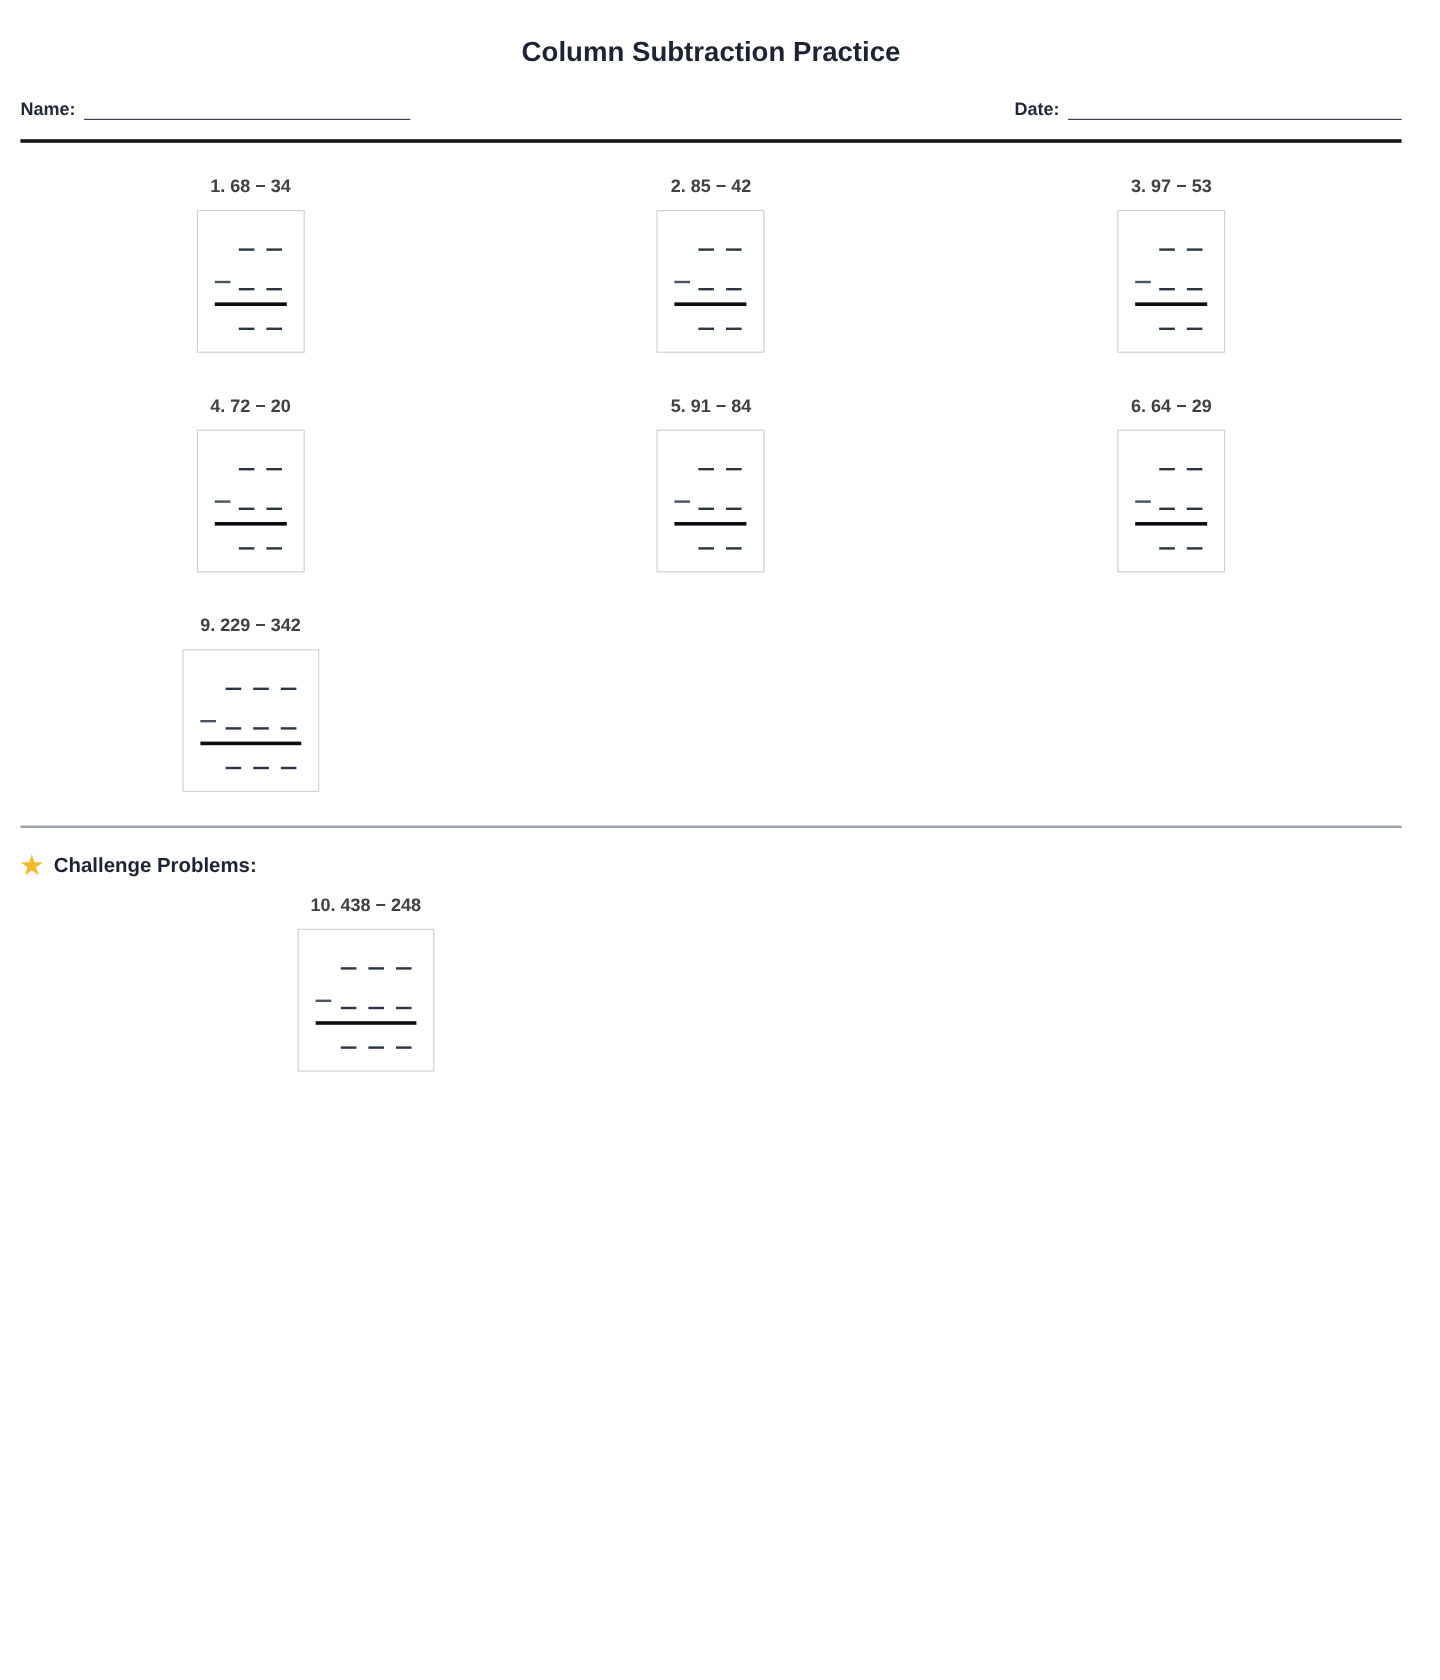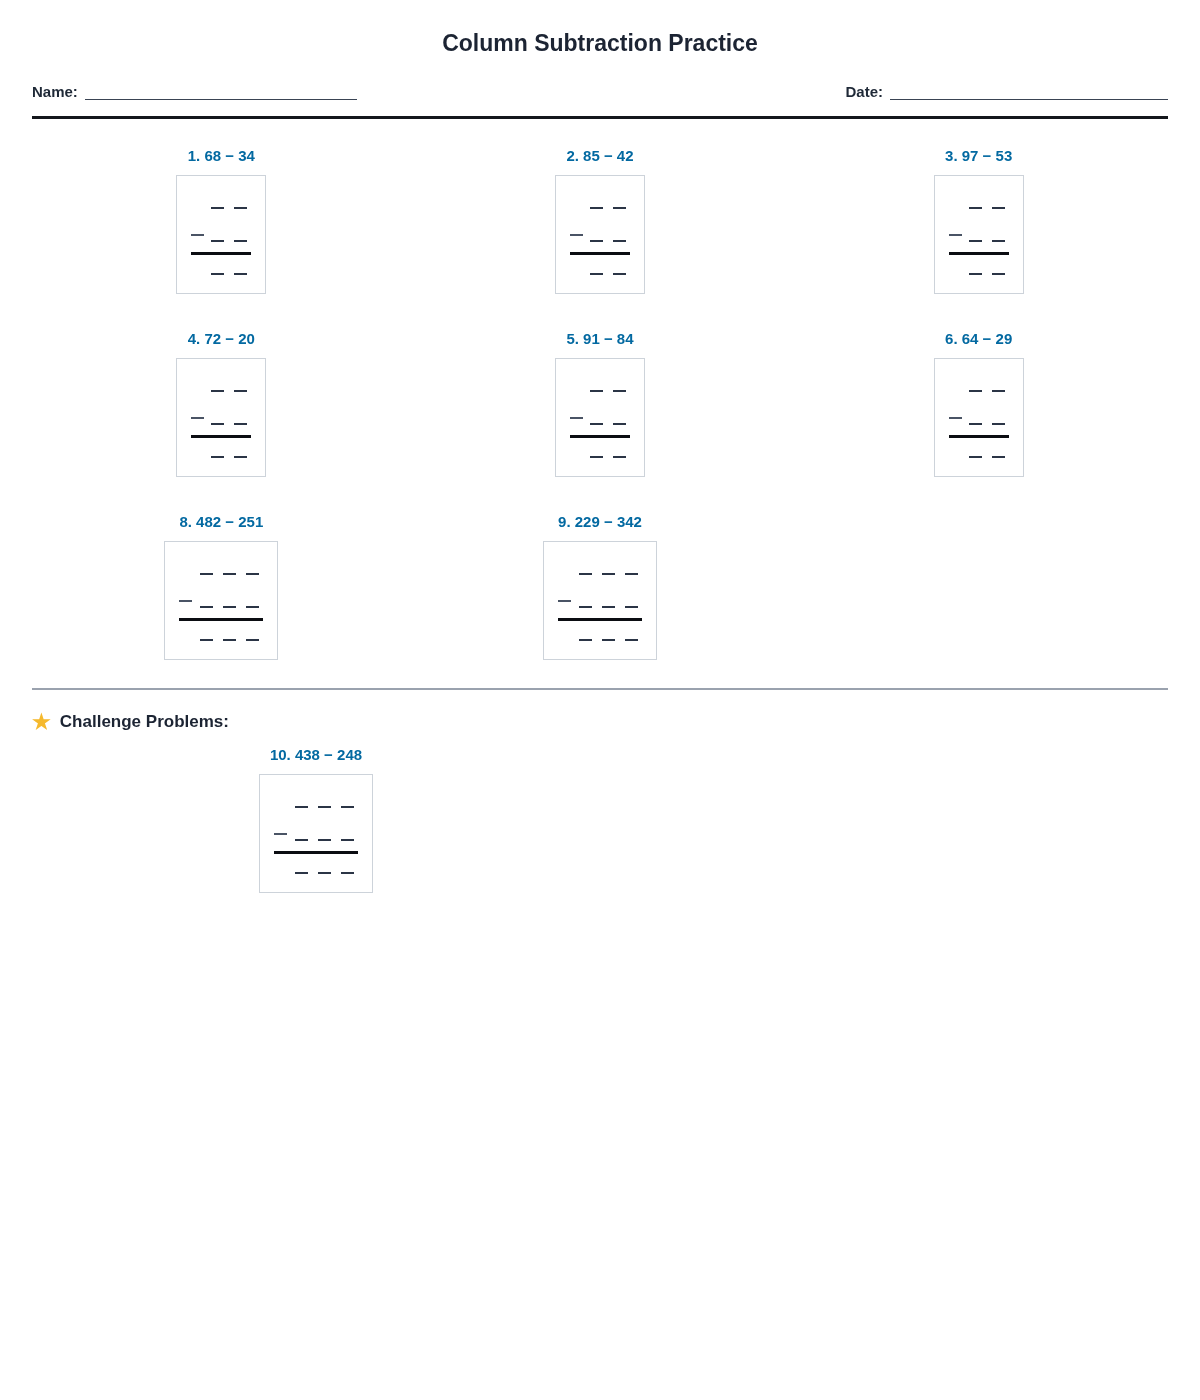--- a/index.html
+++ b/index.html
@@ -2,21 +2,21 @@
 <html><head>
 <meta charset="utf-8">
 <style>
   * { margin: 0; padding: 0; box-sizing: border-box; }
   html, body { background: #ffffff; }
   body {
     width: 1200px; height: 1400px;
     font-family: "Liberation Sans", sans-serif;
     color: #1f2937;
   }
-  .page { padding: 30px 32px 0 32px; }
+  .page { padding: 30px 32px 0 17px; }
 
   .title {
     text-align: center;
     font-size: 23px;
     font-weight: bold;
     color: #1c2433;
   }
 
   .header-row {
     display: flex;
@@ -49,21 +49,21 @@
     margin-top: 28px;
     row-gap: 36px;
   }
   .challenge-grid {
     display: grid;
     grid-template-columns: repeat(2, 1fr);
     margin-top: 14px;
   }
 
   .cell { display: flex; flex-direction: column; align-items: center; }
-  .plabel { font-weight: bold; font-size: 15px; color: #0369a1; margin-bottom: 11px; }
+  .plabel { font-weight: bold; font-size: 15px; color: #404040; margin-bottom: 11px; }
 
   .work-box { border: 1.5px solid #cdd3da; background: #fff; height: 119px; padding-top: 21px; }
   .work-box.d2 { width: 90px; }
   .work-box.d3 { width: 114px; }
 
   .drow {
     position: relative;
     display: flex;
     justify-content: flex-end;
     align-items: flex-end;
@@ -218,42 +218,20 @@
             <span class="dash"></span>
           </div>
           <div class="answer-line"></div>
           <div class="drow row-ans">
             <span class="dash"></span>
             <span class="dash"></span>
           </div>
         </div>
       </div>
       <div class="cell">
-        <div class="plabel">8. 482 − 251</div>
-        <div class="work-box d3">
-          <div class="drow row-top">
-            <span class="dash"></span>
-            <span class="dash"></span>
-            <span class="dash"></span>
-          </div>
-          <div class="drow row-sub">
-            <span class="minus-mark"></span>
-            <span class="dash"></span>
-            <span class="dash"></span>
-            <span class="dash"></span>
-          </div>
-          <div class="answer-line"></div>
-          <div class="drow row-ans">
-            <span class="dash"></span>
-            <span class="dash"></span>
-            <span class="dash"></span>
-          </div>
-        </div>
-      </div>
-      <div class="cell">
         <div class="plabel">9. 229 − 342</div>
         <div class="work-box d3">
           <div class="drow row-top">
             <span class="dash"></span>
             <span class="dash"></span>
             <span class="dash"></span>
           </div>
           <div class="drow row-sub">
             <span class="minus-mark"></span>
             <span class="dash"></span>

